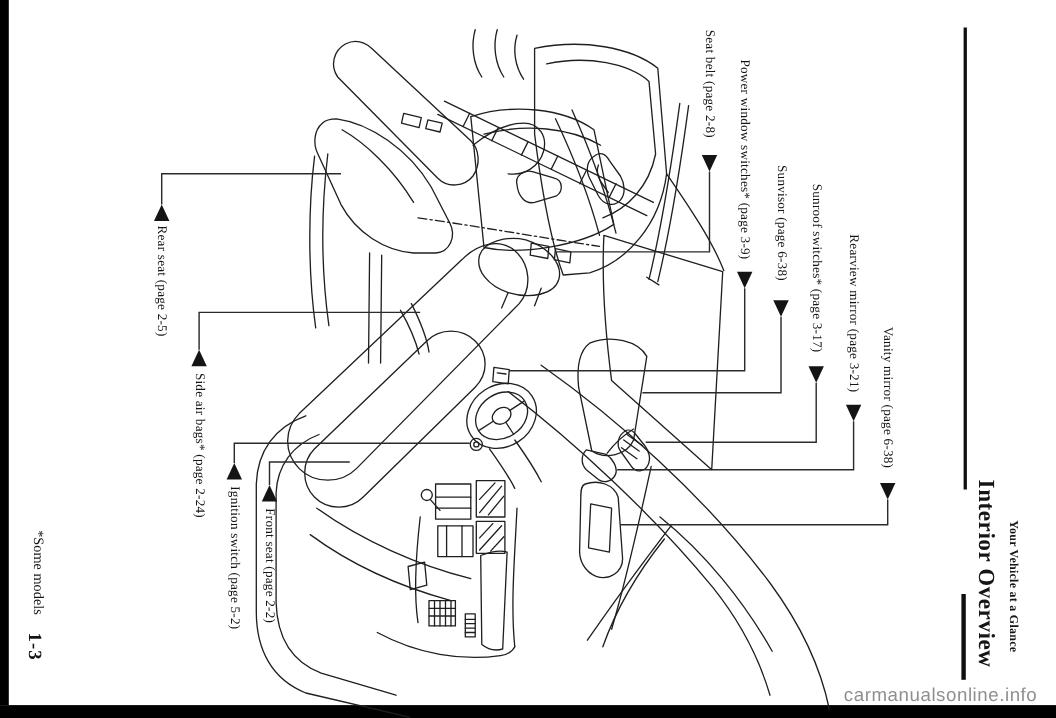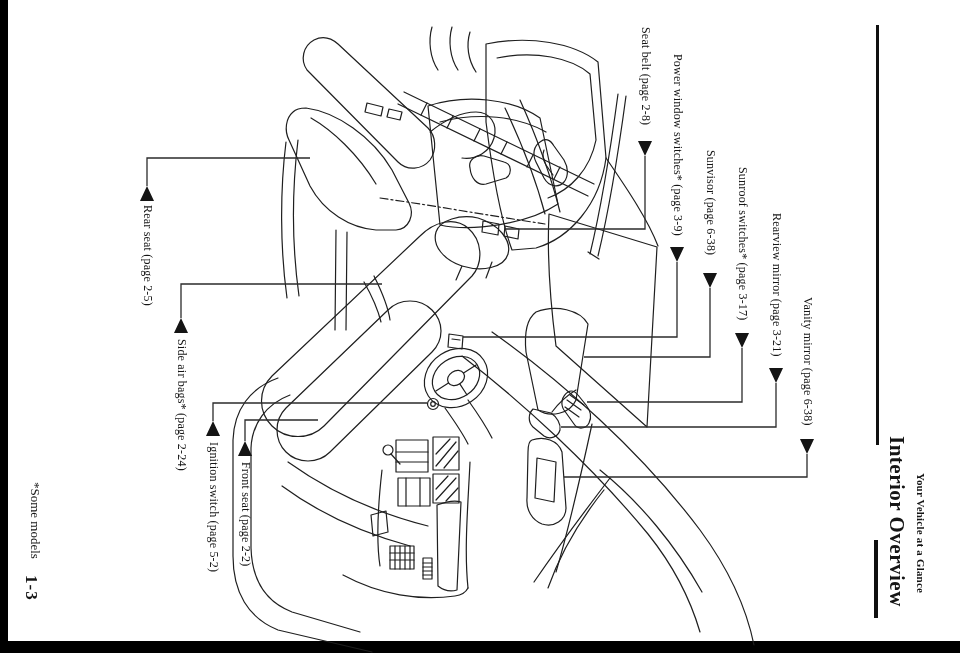--- a/index.html
+++ b/index.html
@@ -230,14 +230,15 @@
   <div class="vtext diagram-label" style="left:174px;top:339px">Side air bags* (page 2-24)</div>
   <div class="vtext diagram-label" style="left:206px;top:442px">Ignition switch (page 5-2)</div>
   <div class="vtext diagram-label" style="left:238px;top:462px">Front seat (page 2-2)</div>
 
   <div class="vtext header-eyebrow" style="left:915px;top:473px">Your Vehicle at a Glance</div>
   <div class="vtext header-title" style="left:884px;top:436px">Interior Overview</div>
 
   <div class="vtext footnote" style="left:27px;top:482px">*Some models</div>
   <div class="vtext page-number" style="left:21px;top:575px">1-3</div>
 
+  <div class="watermark">carmanualsonline.info</div>
 
 </div>
 
 </body></html>

